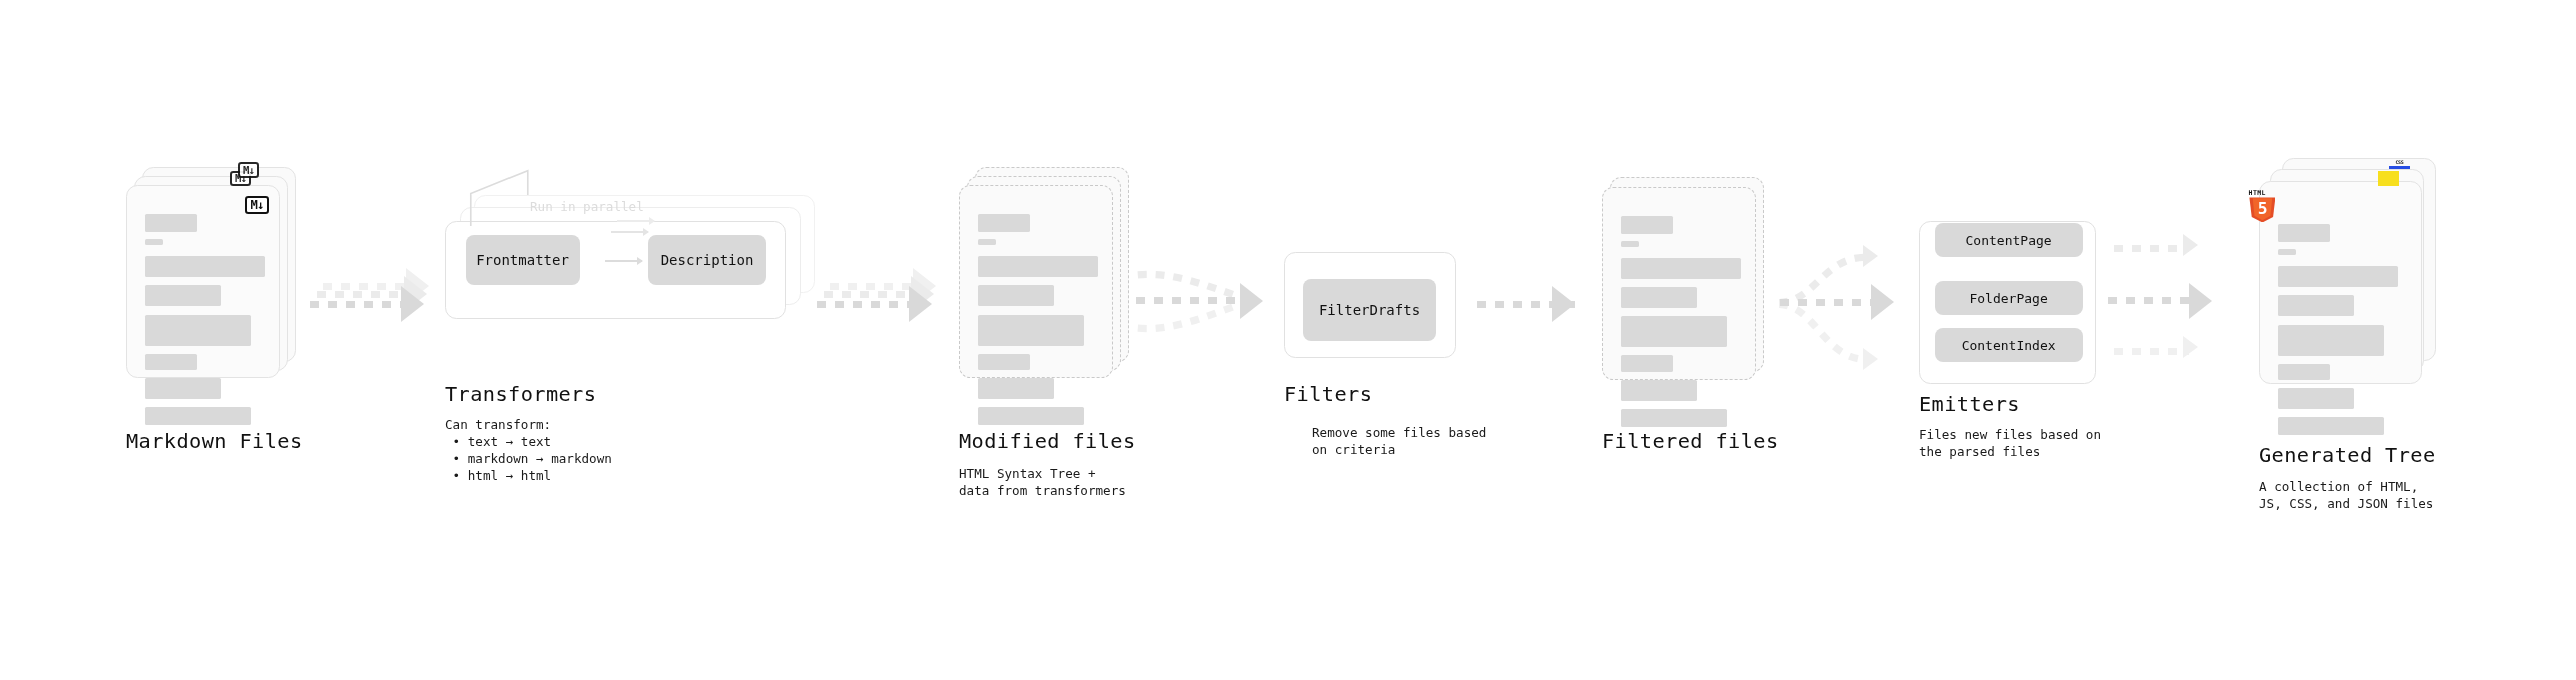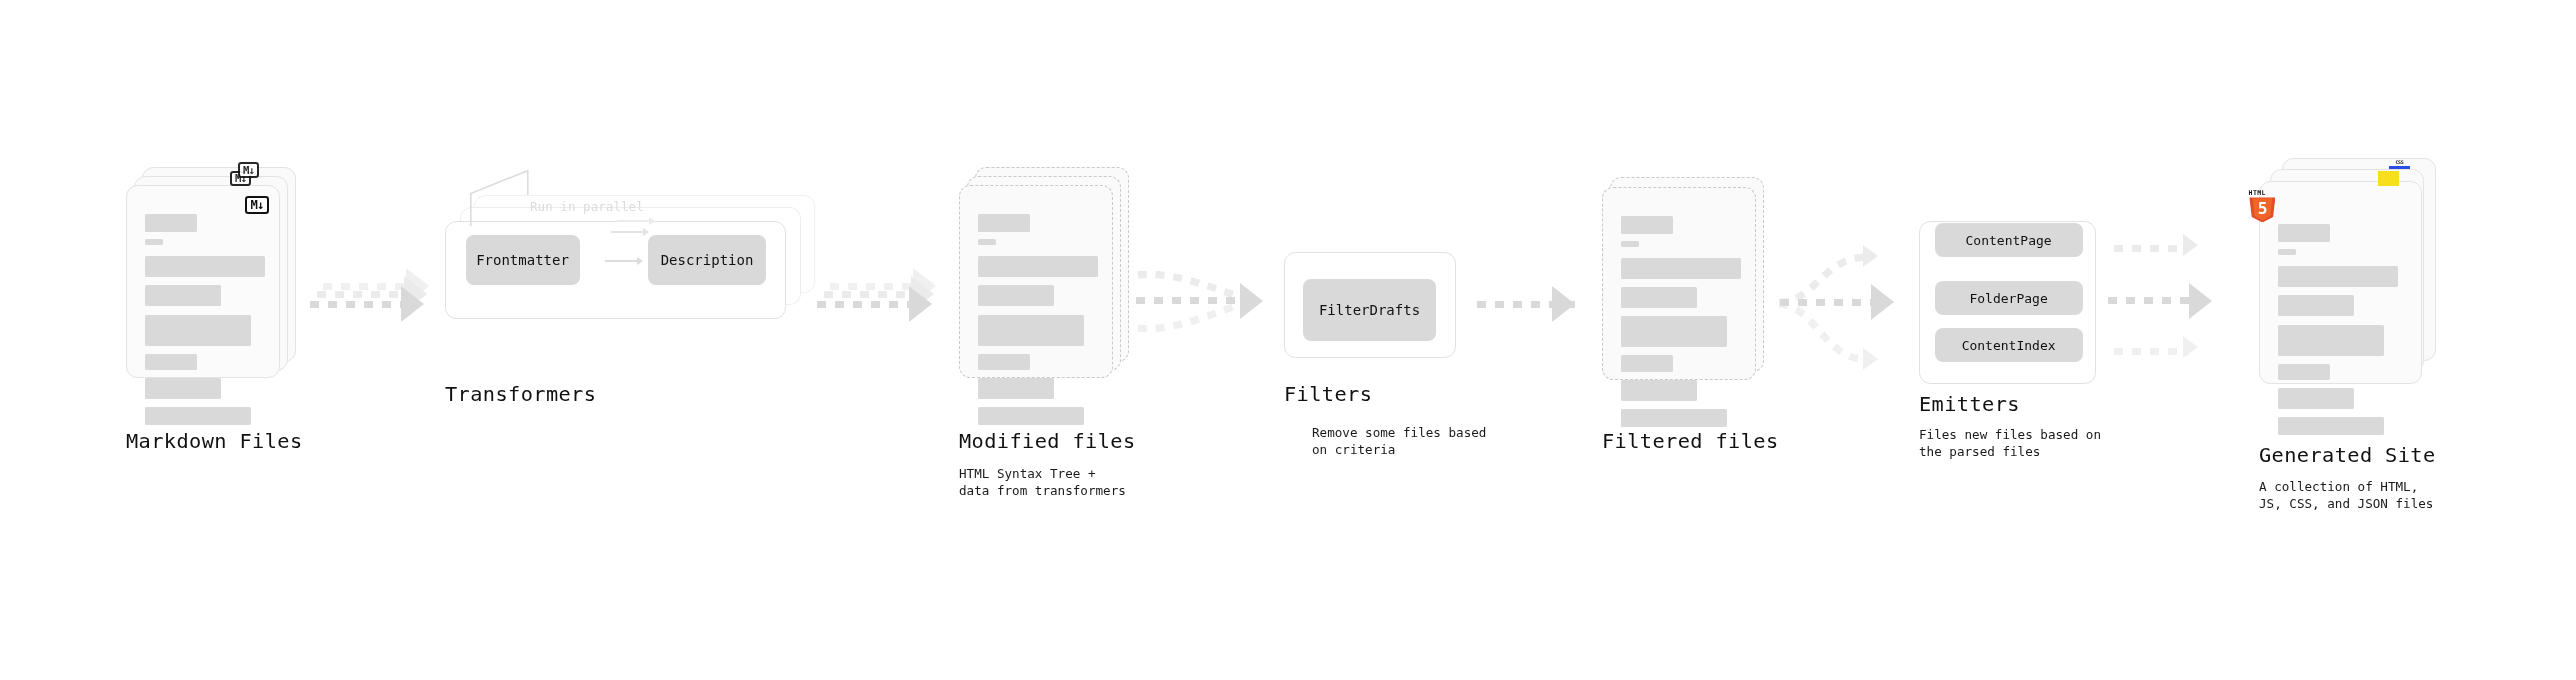--- a/index.html
+++ b/index.html
@@ -174,20 +174,24 @@
     <div class="chip faded1" style="left:216px;top:6.5px;width:118px;height:50px;z-index:-1;"></div>
     <div class="inner-arrow l1" style="left:172px;top:17px;width:37px;"></div>
     <div class="inner-arrow l2" style="left:166px;top:28px;width:37px;"></div>
 
     <svg class="curves" style="left:24.4px;top:-34px;width:98px;height:57px;" viewBox="0 0 120 70" width="98" height="57">
       <path d="M2 70 L2 30 L72 2 L72 32" fill="none" stroke="#dcdcdc" stroke-width="2"></path>
     </svg>
   </div>
   <div class="paralabel" style="left:530px;top:199px;">Run in parallel</div>
   <div class="title" style="left:445px;top:382px;">Transformers</div>
+  <div class="sub" style="left:445px;top:416px;">Can transform:
+ • text → text
+ • markdown → markdown
+ • html → html</div>
 
   <div class="arrow-wrap">
     <div class="dseg lite2" style="left:830px;top:283px;width:98px;"></div>
     <div class="head lite2" style="left:913px;top:268px;"></div>
     <div class="dseg lite" style="left:824px;top:291px;width:102px;"></div>
     <div class="head lite" style="left:911px;top:276px;"></div>
     <div class="dseg" style="left:817px;top:301px;width:106px;"></div>
     <div class="head" style="left:909px;top:286px;"></div>
   </div>
 
@@ -316,18 +320,18 @@
           <div class="bar" style="width:106px;height:18px;"></div>
         </div>
       </div>
       <div class="badge js-badge" style="left:119px;top:13px;"></div>
       <div class="badge css-badge" style="left:130px;top:2.4px;">
         <div class="lbl">CSS</div>
         <div class="bar3"></div>
       </div>
     </div>
   </div>
-  <div class="title" style="left:2259px;top:443px;">Generated Site</div>
+  <div class="title" style="left:2259px;top:443px;">Generated Tree</div>
   <div class="sub" style="left:2259px;top:478px;">A collection of HTML,
 JS, CSS, and JSON files</div>
 
 </div>
 
 
 </body></html>

